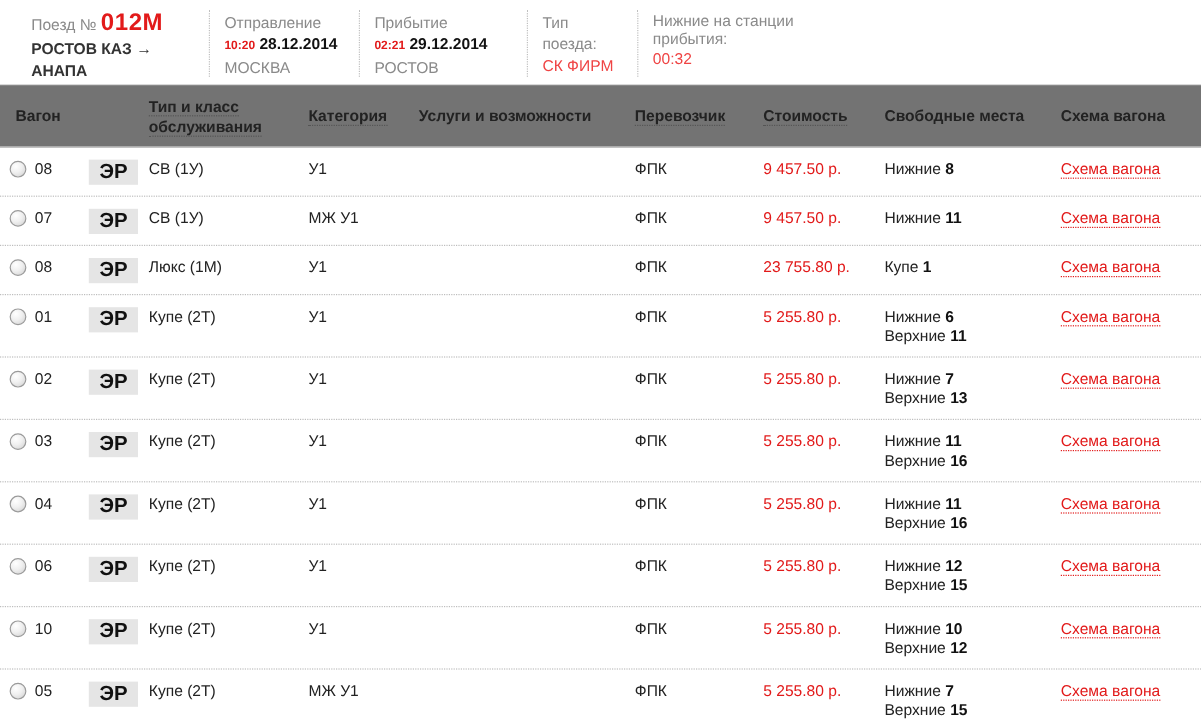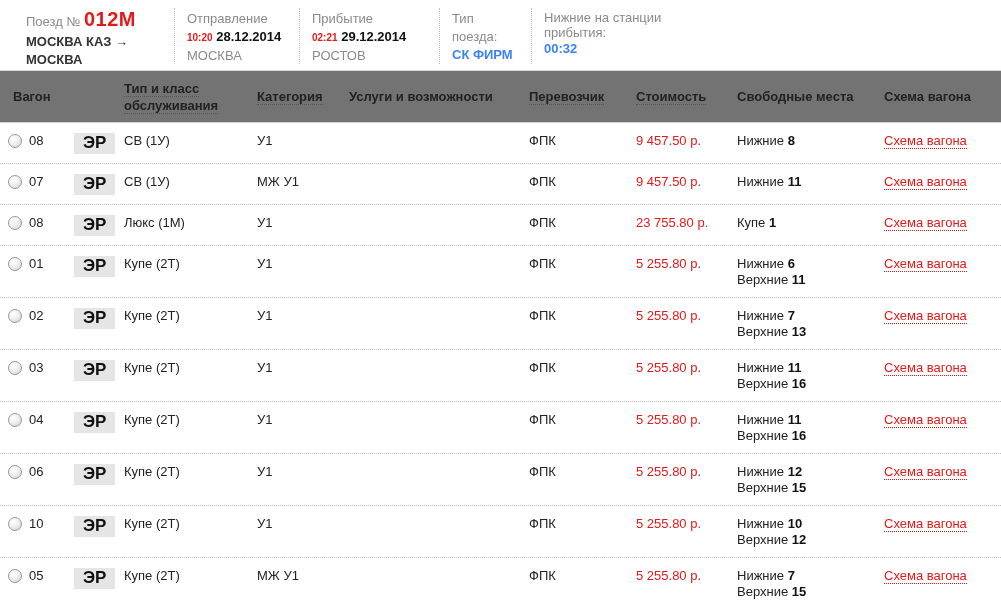--- a/index.html
+++ b/index.html
@@ -29,21 +29,21 @@
   .th-sec.sec-departure { width: 125px; }
   .th-sec.sec-arrival   { width: 140px; }
   .th-sec.sec-traintype { width: 92px; }
   .th-sec.sec-stop      { width: 150px; }
   .muted { color: #8a8a8a; }
   .train-no-line { white-space: nowrap; }
   .train-no { color: #e21a1a; font-weight: bold; font-size: 20px; letter-spacing: .5px; }
   .route { font-weight: bold; color: #333; margin-top: 2px; }
   .time-red { color: #e21a1a; font-weight: bold; font-size: 10px; }
   .date-bold { font-weight: bold; color: #111; }
-  .bold-val { font-weight: bold; color: #3b82f6; }
+  .bold-val { font-weight: normal; color: #ef4444; }
   .stop-label { line-height: 15px; display: block; }
 
   
   .thead {
     display: grid;
     grid-template-columns: 112px 133px 92px 180px 107px 101px 147px 1fr;
     align-items: center;
     background: #737373;
     border-top: 1px solid #d9d9d9;
     border-bottom: 1px solid #d2d2d2;
@@ -93,21 +93,21 @@
 </style>
 </head>
 <body>
 
 <div class="train-header">
   <div class="th-sec">
     <div class="train-no-line">
       <span class="muted">Поезд №</span>
       <span class="train-no">012М</span>
     </div>
-    <div class="route">МОСКВА КАЗ → МОСКВА</div>
+    <div class="route">РОСТОВ КАЗ → АНАПА</div>
   </div>
 
   <div class="th-sec sec-departure">
     <div class="muted">Отправление</div>
     <div>
       <span class="time-red">10:20</span>
       <span class="date-bold">28.12.2014</span>
     </div>
     <div class="muted">МОСКВА</div>
   </div>

